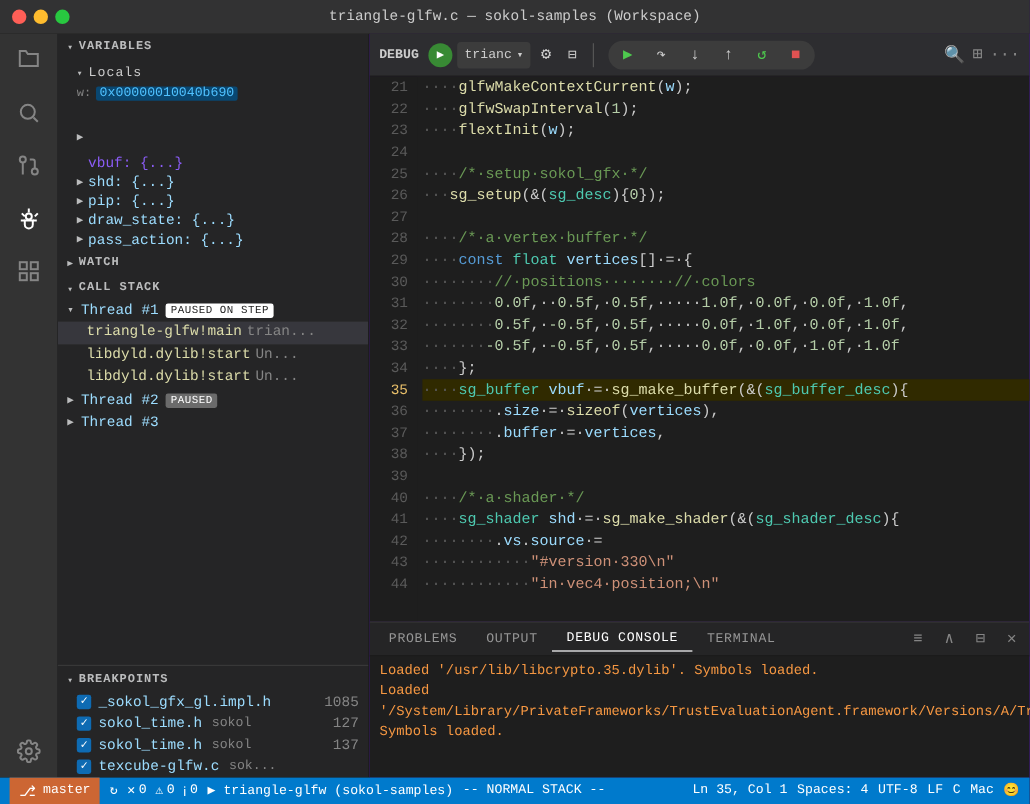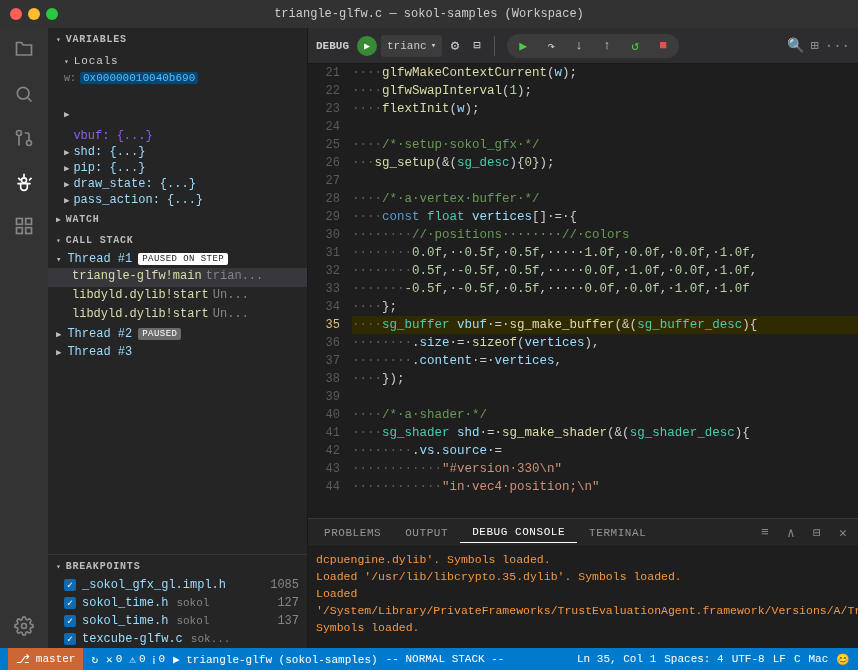--- a/index.html
+++ b/index.html
@@ -658,21 +658,21 @@
         <div class="code-line"><span class="dots">········</span><span class="cmt">//·positions········//·colors</span></div>
         <div class="code-line"><span class="dots">········</span><span class="num">0.0f</span><span class="punct">,··</span><span class="num">0.5f</span><span class="punct">,·</span><span class="num">0.5f</span><span class="punct">,·····</span><span class="num">1.0f</span><span class="punct">,·</span><span class="num">0.0f</span><span class="punct">,·</span><span class="num">0.0f</span><span class="punct">,·</span><span class="num">1.0f</span><span class="punct">,</span></div>
         <div class="code-line"><span class="dots">········</span><span class="num">0.5f</span><span class="punct">,·</span><span class="num">-0.5f</span><span class="punct">,·</span><span class="num">0.5f</span><span class="punct">,·····</span><span class="num">0.0f</span><span class="punct">,·</span><span class="num">1.0f</span><span class="punct">,·</span><span class="num">0.0f</span><span class="punct">,·</span><span class="num">1.0f</span><span class="punct">,</span></div>
         <div class="code-line"><span class="dots">·······</span><span class="num">-0.5f</span><span class="punct">,·</span><span class="num">-0.5f</span><span class="punct">,·</span><span class="num">0.5f</span><span class="punct">,·····</span><span class="num">0.0f</span><span class="punct">,·</span><span class="num">0.0f</span><span class="punct">,·</span><span class="num">1.0f</span><span class="punct">,·</span><span class="num">1.0f</span></div>
         <div class="code-line"><span class="dots">····</span><span class="punct">};</span></div>
         <div class="code-line active-line">
           
           <span class="dots">····</span><span class="type">sg_buffer</span><span class="op"> </span><span class="var2">vbuf</span><span class="op">·=·</span><span class="fn">sg_make_buffer</span><span class="punct">(&amp;(</span><span class="type">sg_buffer_desc</span><span class="punct">){</span>
         </div>
         <div class="code-line"><span class="dots">········</span><span class="punct">.</span><span class="var2">size</span><span class="op">·=·</span><span class="fn">sizeof</span><span class="punct">(</span><span class="var2">vertices</span><span class="punct">),</span></div>
-        <div class="code-line"><span class="dots">········</span><span class="punct">.</span><span class="var2">content</span><span class="op">·=·</span><span class="var2">vertices</span><span class="punct">,</span></div>
+        <div class="code-line"><span class="dots">········</span><span class="punct">.</span><span class="var2">buffer</span><span class="op">·=·</span><span class="var2">vertices</span><span class="punct">,</span></div>
         <div class="code-line"><span class="dots">····</span><span class="punct">});</span></div>
         <div class="code-line">&nbsp;</div>
         <div class="code-line"><span class="dots">····</span><span class="cmt">/*·a·shader·*/</span></div>
         <div class="code-line"><span class="dots">····</span><span class="type">sg_shader</span><span class="op"> </span><span class="var2">shd</span><span class="op">·=·</span><span class="fn">sg_make_shader</span><span class="punct">(&amp;(</span><span class="type">sg_shader_desc</span><span class="punct">){</span></div>
         <div class="code-line"><span class="dots">········</span><span class="punct">.</span><span class="var2">vs</span><span class="punct">.</span><span class="var2">source</span><span class="op">·=</span></div>
         <div class="code-line"><span class="dots">············</span><span class="str">"#version·330\n"</span></div>
         <div class="code-line"><span class="dots">············</span><span class="str">"in·vec4·position;\n"</span></div>
 
       </div>
     </div>
@@ -684,21 +684,20 @@
         <div class="panel-tab active">DEBUG CONSOLE</div>
         <div class="panel-tab">TERMINAL</div>
         <div class="panel-actions">
           <div class="panel-action-btn">≡</div>
           <div class="panel-action-btn">∧</div>
           <div class="panel-action-btn">⊟</div>
           <div class="panel-action-btn">✕</div>
         </div>
       </div>
       <div id="console-output">
-        <div class="console-line">dcpuengine.dylib'. Symbols loaded.</div>
         <div class="console-line">Loaded '/usr/lib/libcrypto.35.dylib'. Symbols loaded.</div>
         <div class="console-line">Loaded '/System/Library/PrivateFrameworks/TrustEvaluationAgent.framework/Versions/A/TrustEvaluationAgent'. Symbols loaded.</div>
       </div>
     </div>
   </div>
 </div>
 
 <div id="status-bar">
   <div class="status-debug-bar">
     <span style="font-size:12px;">⎇</span>

